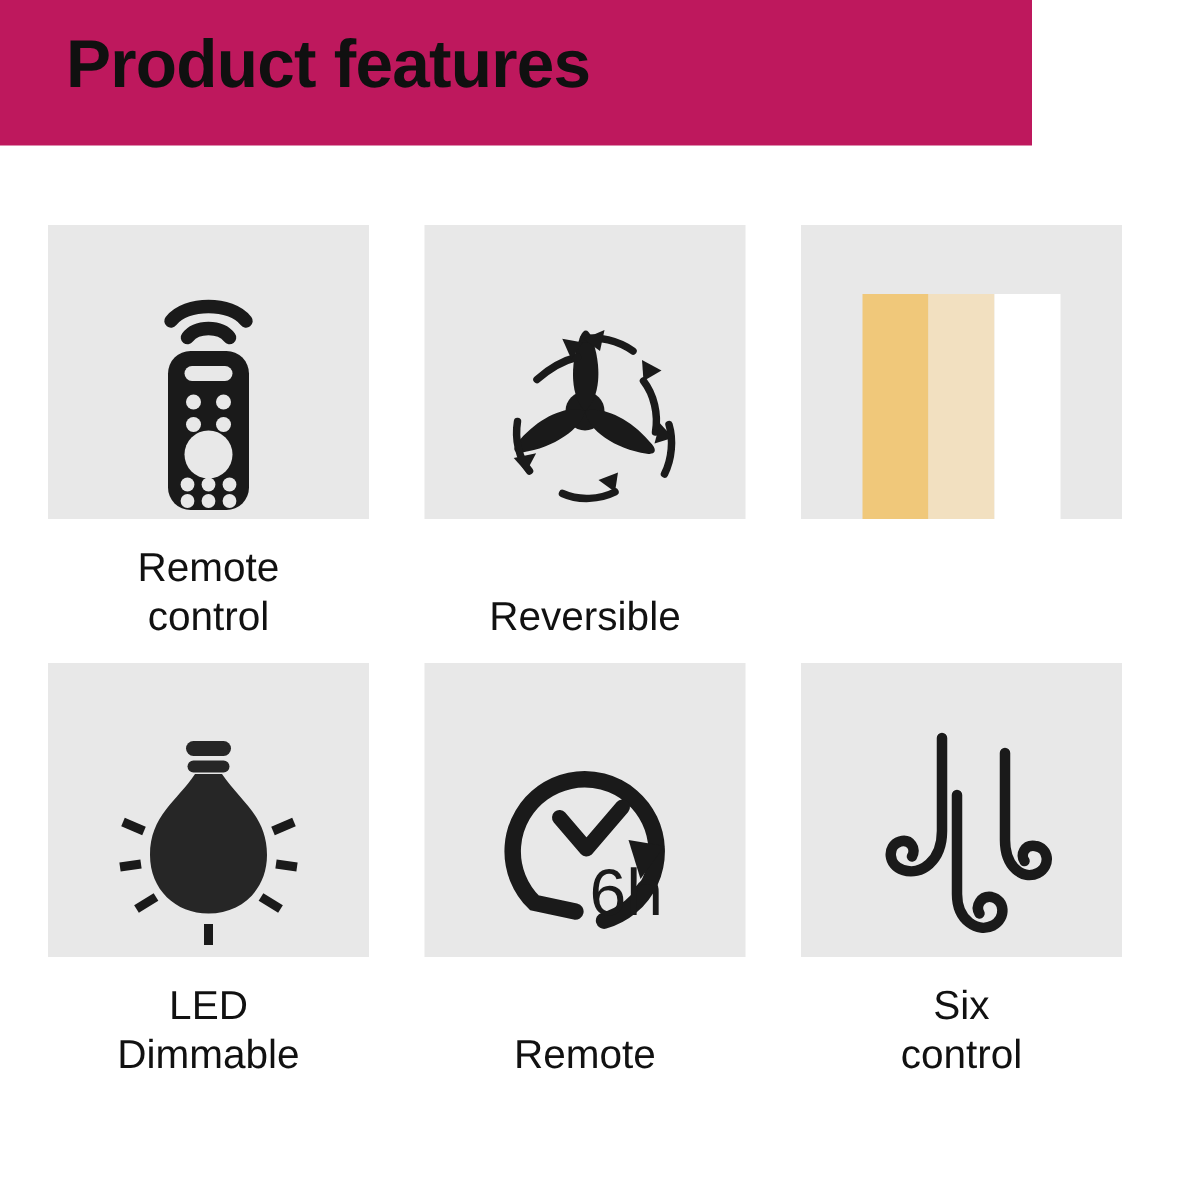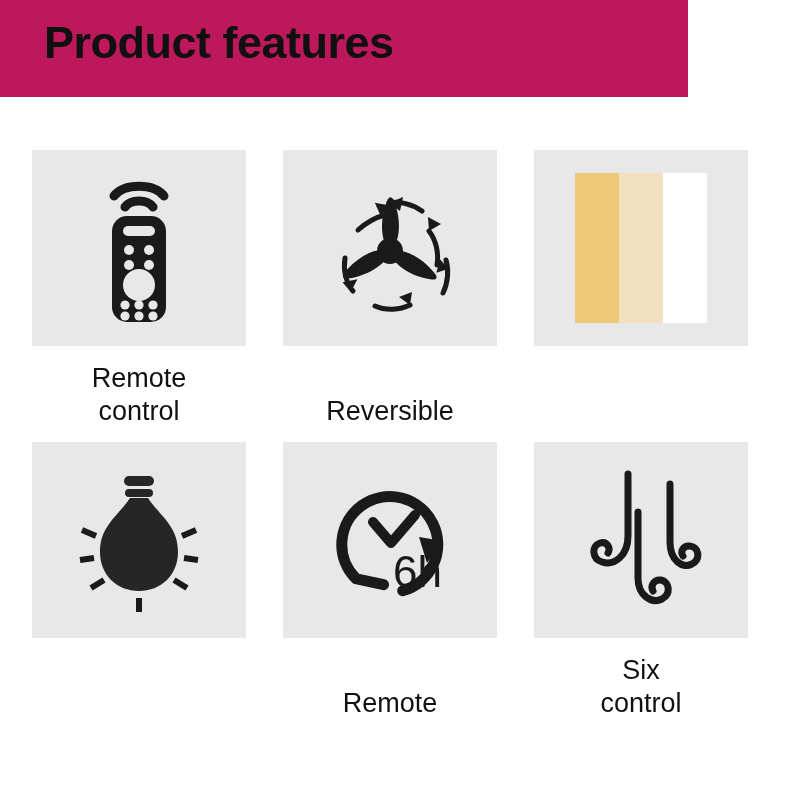--- a/index.html
+++ b/index.html
@@ -54,21 +54,21 @@
     width: 214px;
     display: flex;
     flex-direction: column;
     align-items: center;
   }
   .tile {
     width: 214px;
     height: 196px;
     background: #e8e8e8;
     display: flex;
-    align-items: center;
+    align-items: flex-end;
     justify-content: center;
     box-sizing: border-box;
   }
   .tile svg { display: block; }
 
   .feature-label {
     width: 214px;
     text-align: center;
     font-size: 27px;
     line-height: 33px;
@@ -193,20 +193,22 @@
           <line x1="18" y1="70" x2="32" y2="76"></line>
           <line x1="16" y1="100" x2="30" y2="98"></line>
           <line x1="27" y1="128" x2="40" y2="120"></line>
           <line x1="75" y1="152" x2="75" y2="138"></line>
           <line x1="123" y1="128" x2="110" y2="120"></line>
           <line x1="134" y1="100" x2="120" y2="98"></line>
           <line x1="132" y1="70" x2="118" y2="76"></line>
         </g>
       </svg>
     </div>
+    <div class="feature-label">LED
+Dimmable</div>
   </div>
 
   <div class="feature-cell">
     <div class="tile">
       <svg width="150" height="150" viewBox="0 0 150 150">
 
         <path d="M98 122 A48 48 0 1 0 50 120 L78 120" fill="none" stroke="#1a1a1a" stroke-width="11" stroke-linecap="round" transform="rotate(12 75 75)"></path>
 
         <path d="M104 72 L128 76 L112 98 Z" fill="#1a1a1a"></path>
 

